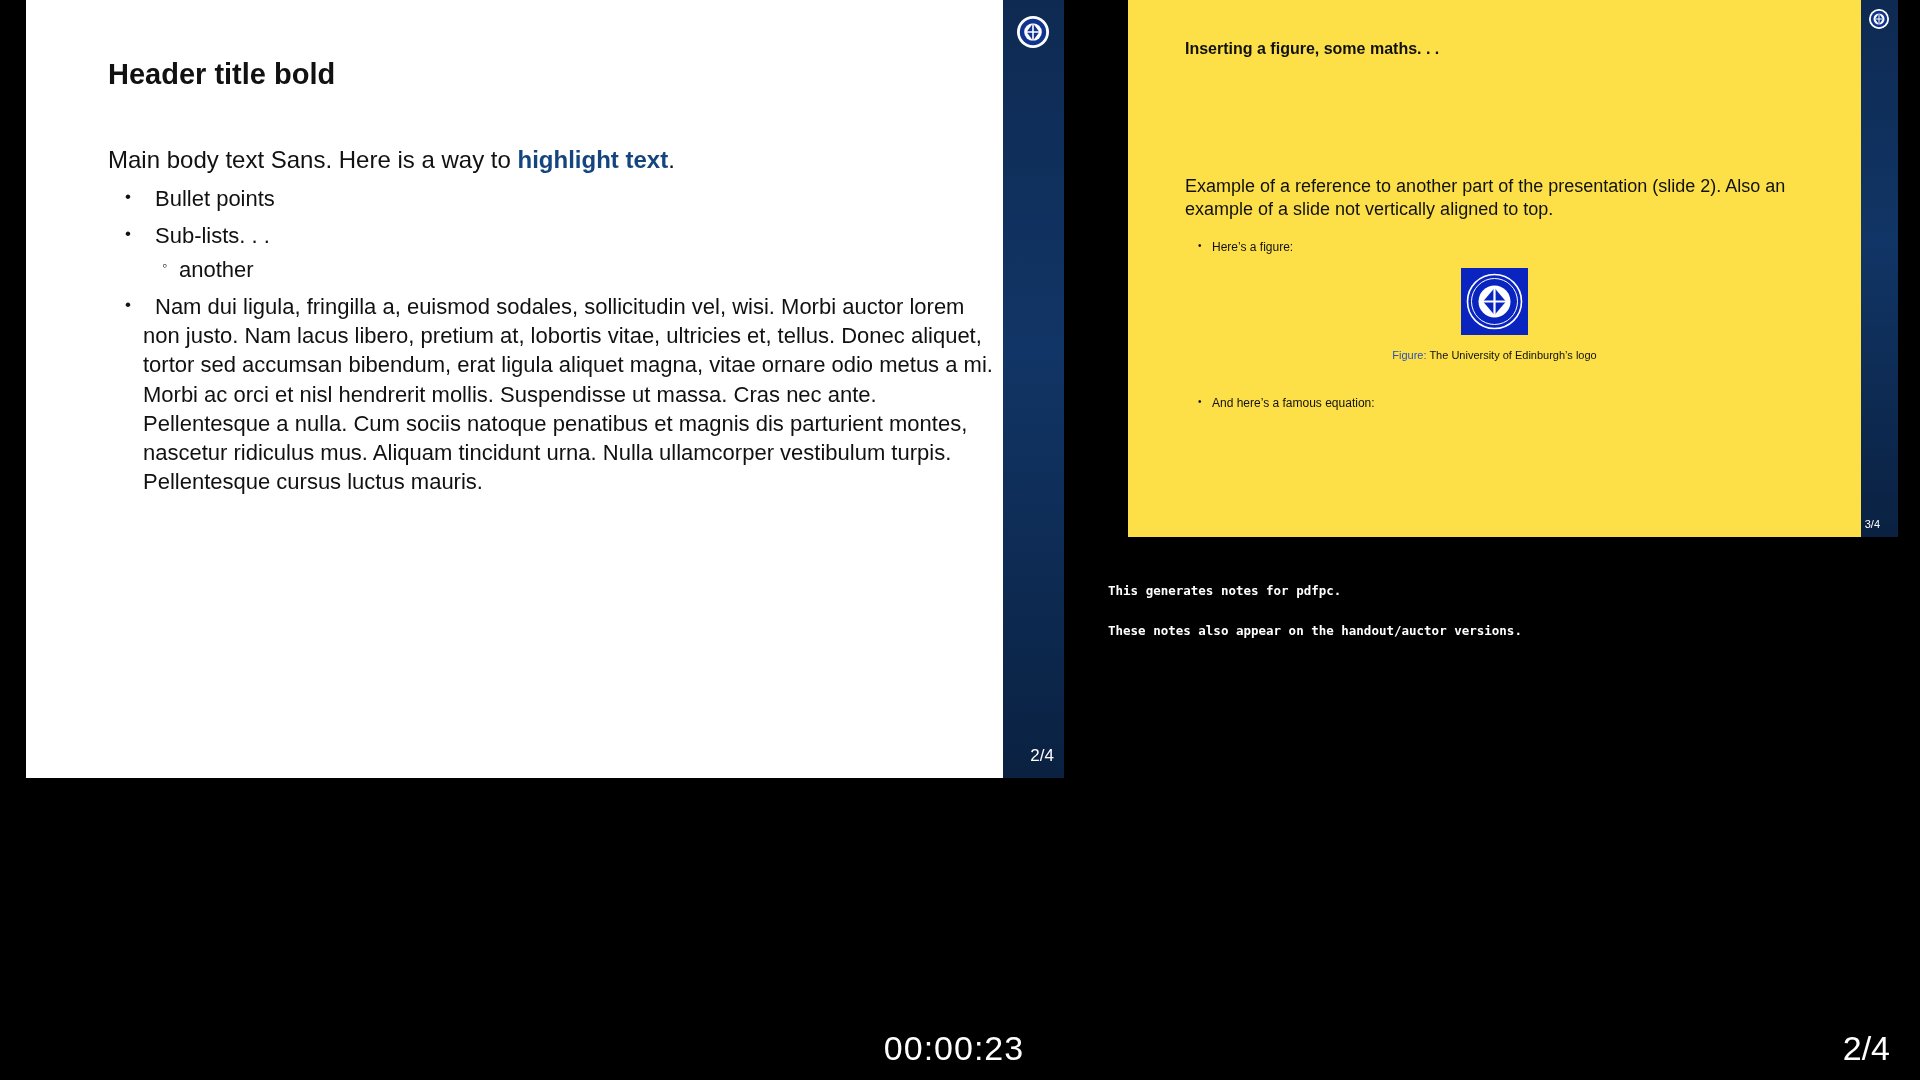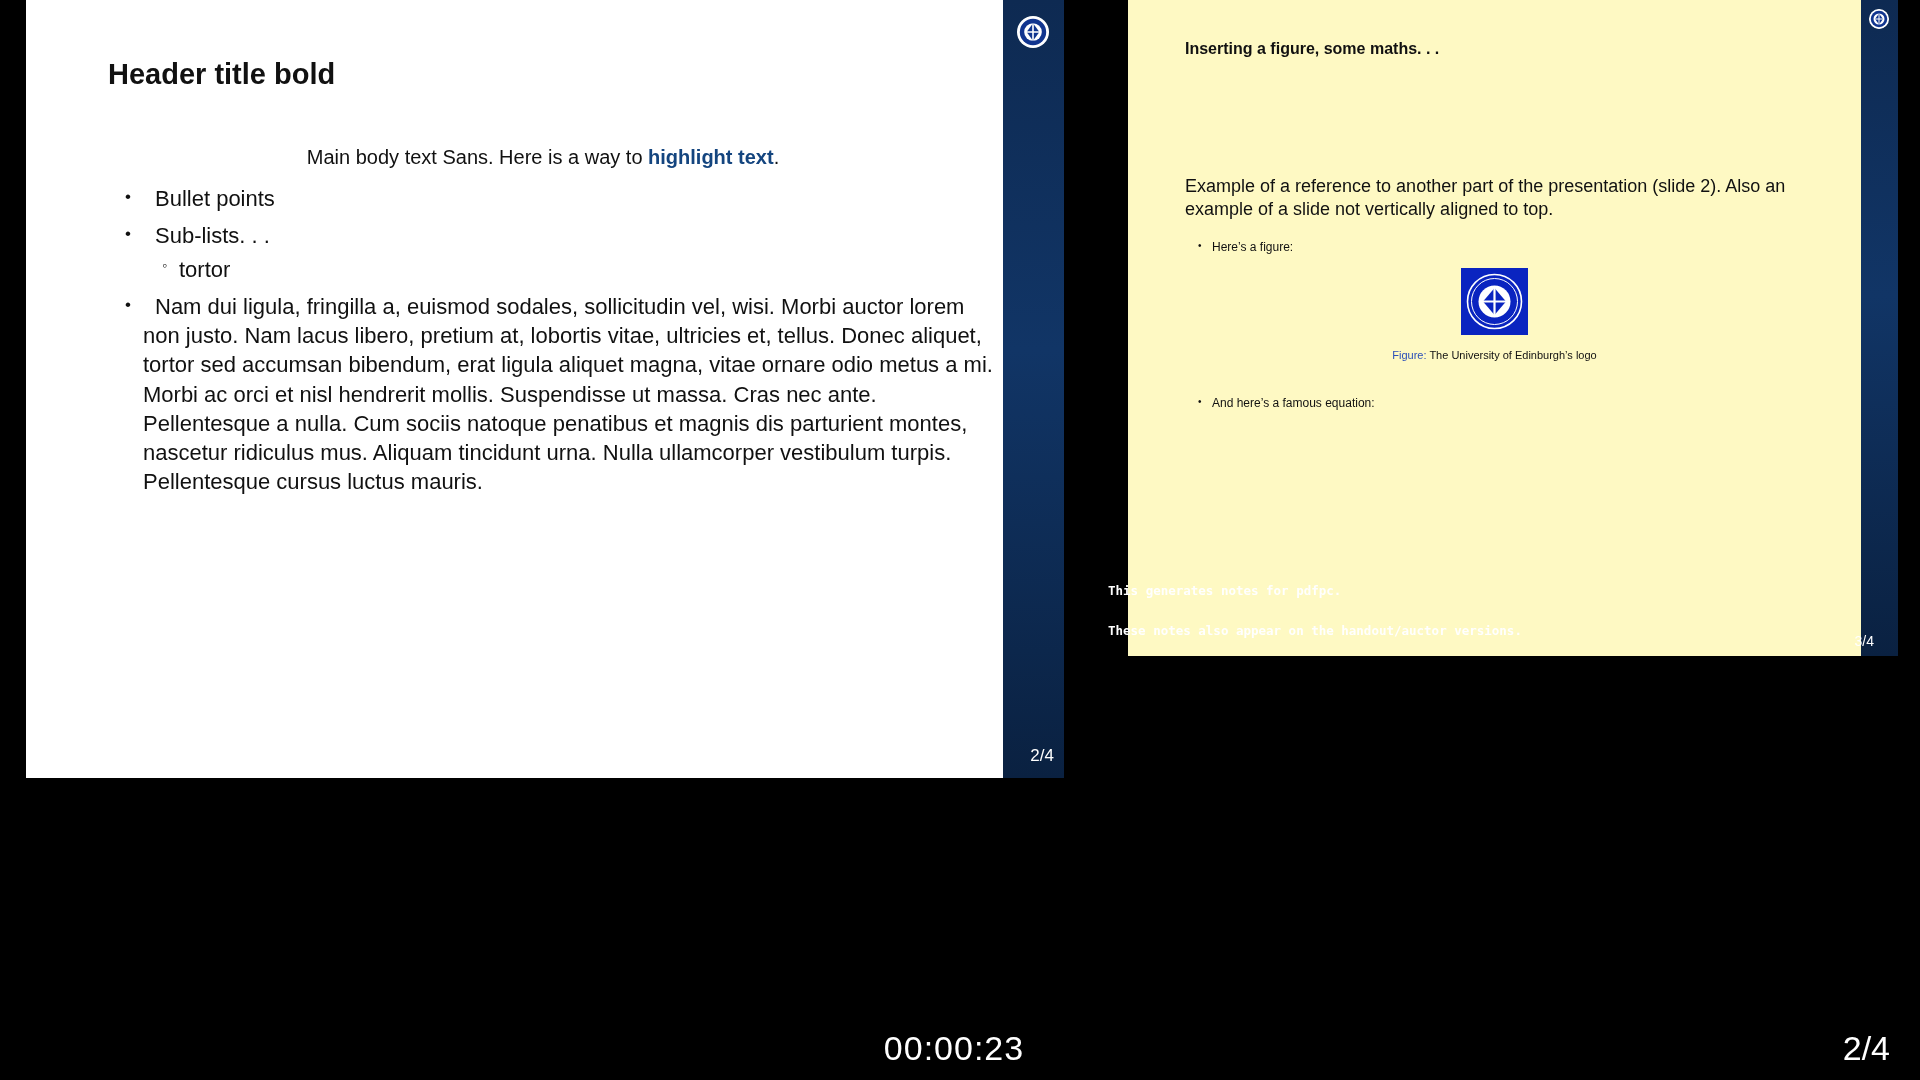--- a/index.html
+++ b/index.html
@@ -56,25 +56,24 @@
     left: 82px;
     top: 58px;
     font-size: 29px;
     font-weight: bold;
     color: #111111;
   }
   .slide-maintext {
     position: absolute;
     left: 82px;
     top: 144px;
-    font-size: 20px;
+    font-size: 24px;
     color: #111111;
     width: 870px;
     line-height: 1.3;
-    text-align: center;
   }
   .hl { color: #14457f; font-weight: bold; }
 
   ul.lvl1 {
     position: absolute;
     left: 95px;
     top: 184px;
     width: 860px;
     margin: 0;
     padding: 0 0 0 22px;
@@ -109,37 +108,37 @@
     font-size: 14px;
   }
   .para { margin: 12px; }
 
   
   .slide-next {
     position: absolute;
     left: 1128px;
     top: 0px;
     width: 770px;
-    height: 656px;
-    background: #fef9c3;
+    height: 537px;
+    background: #fde047;
     overflow: hidden;
   }
   .slide-next .sidebar {
     position: absolute;
     right: 0; top: 0;
     width: 37px;
     height: 100%;
     background: linear-gradient(to bottom, #0e2a52 0%, #113566 45%, #0a2141 100%);
   }
   .slide-next .sidebar .pagenum {
     position: absolute;
     bottom: 7px;
-    right: 24px;
-    color: #ffffff;
-    font-size: 14px;
+    right: 18px;
+    color: #ffffff;
+    font-size: 11px;
   }
   .next-title {
     position: absolute;
     left: 57px;
     top: 40px;
     font-size: 16px;
     font-weight: bold;
     color: #111111;
   }
   .next-para {
@@ -294,21 +293,21 @@
         <li>
           <span class="b">•</span>
           <span class="para">Bullet points</span>
         </li>
         <li>
           <span class="b">•</span>
           <span class="para">Sub-lists. . .</span>
           <ul class="lvl2">
             <li>
               <span class="b">◦</span>
-              <span>tortor</span>
+              <span>another</span>
             </li>
           </ul>
         </li>
         <li>
           <span class="b">•</span>
           <span class="para">Nam dui ligula, fringilla a, euismod sodales, sollicitudin vel, wisi. Morbi auctor lorem non justo. Nam lacus libero, pretium at, lobortis vitae, ultricies et, tellus. Donec aliquet, tortor sed accumsan bibendum, erat ligula aliquet magna, vitae ornare odio metus a mi. Morbi ac orci et nisl hendrerit mollis. Suspendisse ut massa. Cras nec ante. Pellentesque a nulla. Cum sociis natoque penatibus et magnis dis parturient montes, nascetur ridiculus mus. Aliquam tincidunt urna. Nulla ullamcorper vestibulum turpis. Pellentesque cursus luctus mauris.</span>
         </li>
       </ul>
     </div>
 

